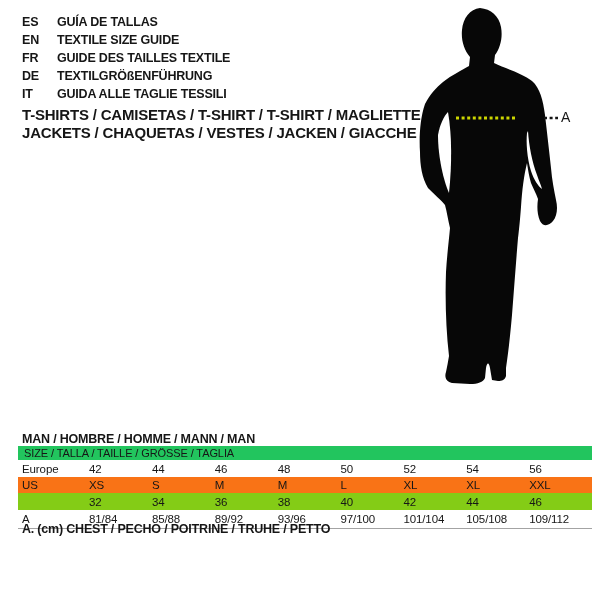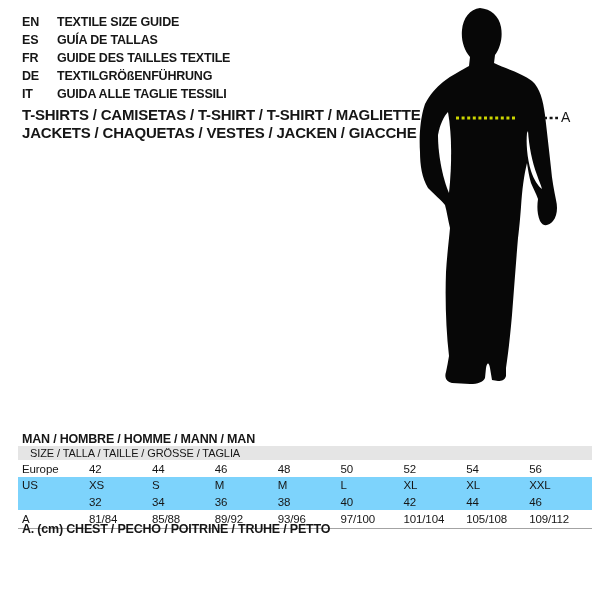--- a/index.html
+++ b/index.html
@@ -8,41 +8,41 @@
     font-family:"Liberation Sans",sans-serif;color:#161616;overflow:hidden;
   }
   .lang-list{position:absolute;top:13px;left:22px;}
   .lang-row{display:flex;height:18px;line-height:18px;font-size:12.5px;font-weight:700;letter-spacing:-0.2px;}
   .lang-code{width:35px;}
   .categories{position:absolute;top:106px;left:22px;font-size:15px;font-weight:700;line-height:18px;letter-spacing:-0.2px;}
   .figure-svg{position:absolute;top:0;left:0;}
   .measure-a{position:absolute;left:561px;top:109px;font-size:14px;font-weight:400;}
   .section-title{position:absolute;top:432px;left:22px;font-size:12.5px;font-weight:700;letter-spacing:-0.2px;}
   .size-table{position:absolute;top:446px;left:18px;width:574px;border-bottom:1.5px solid #a3a3a3;}
-  .thead{height:14px;line-height:14px;background:#e5e5e5;font-size:11px;padding-left:12px;letter-spacing:-0.1px;}
+  .thead{height:14px;line-height:14px;background:#22c55e;font-size:11px;padding-left:6px;letter-spacing:-0.1px;}
   .trow{display:grid;grid-template-columns:71px repeat(8,1fr);align-items:center;font-size:11.5px;letter-spacing:-0.1px;}
   .trow .tlabel{padding-left:4px;text-align:left;}
   .tcell{}
   .r-europe{height:17px;}
-  .r-us{height:16px;background:#7dd3fc;}
-  .r-blank{height:17px;background:#7dd3fc;}
+  .r-us{height:16px;background:#f97316;}
+  .r-blank{height:17px;background:#84cc16;}
   .r-a{height:18px;}
   .footnote{position:absolute;top:522px;left:22px;font-size:12.5px;font-weight:700;letter-spacing:-0.2px;}
 </style>
 </head>
 <body>
 
 <div class="lang-list">
   <div class="lang-row">
+    <span class="lang-code">ES</span>
+    <span class="lang-text">GUÍA DE TALLAS</span>
+  </div>
+  <div class="lang-row">
     <span class="lang-code">EN</span>
     <span class="lang-text">TEXTILE SIZE GUIDE</span>
-  </div>
-  <div class="lang-row">
-    <span class="lang-code">ES</span>
-    <span class="lang-text">GUÍA DE TALLAS</span>
   </div>
   <div class="lang-row">
     <span class="lang-code">FR</span>
     <span class="lang-text">GUIDE DES TAILLES TEXTILE</span>
   </div>
   <div class="lang-row">
     <span class="lang-code">DE</span>
     <span class="lang-text">TEXTILGRÖßENFÜHRUNG</span>
   </div>
   <div class="lang-row">

